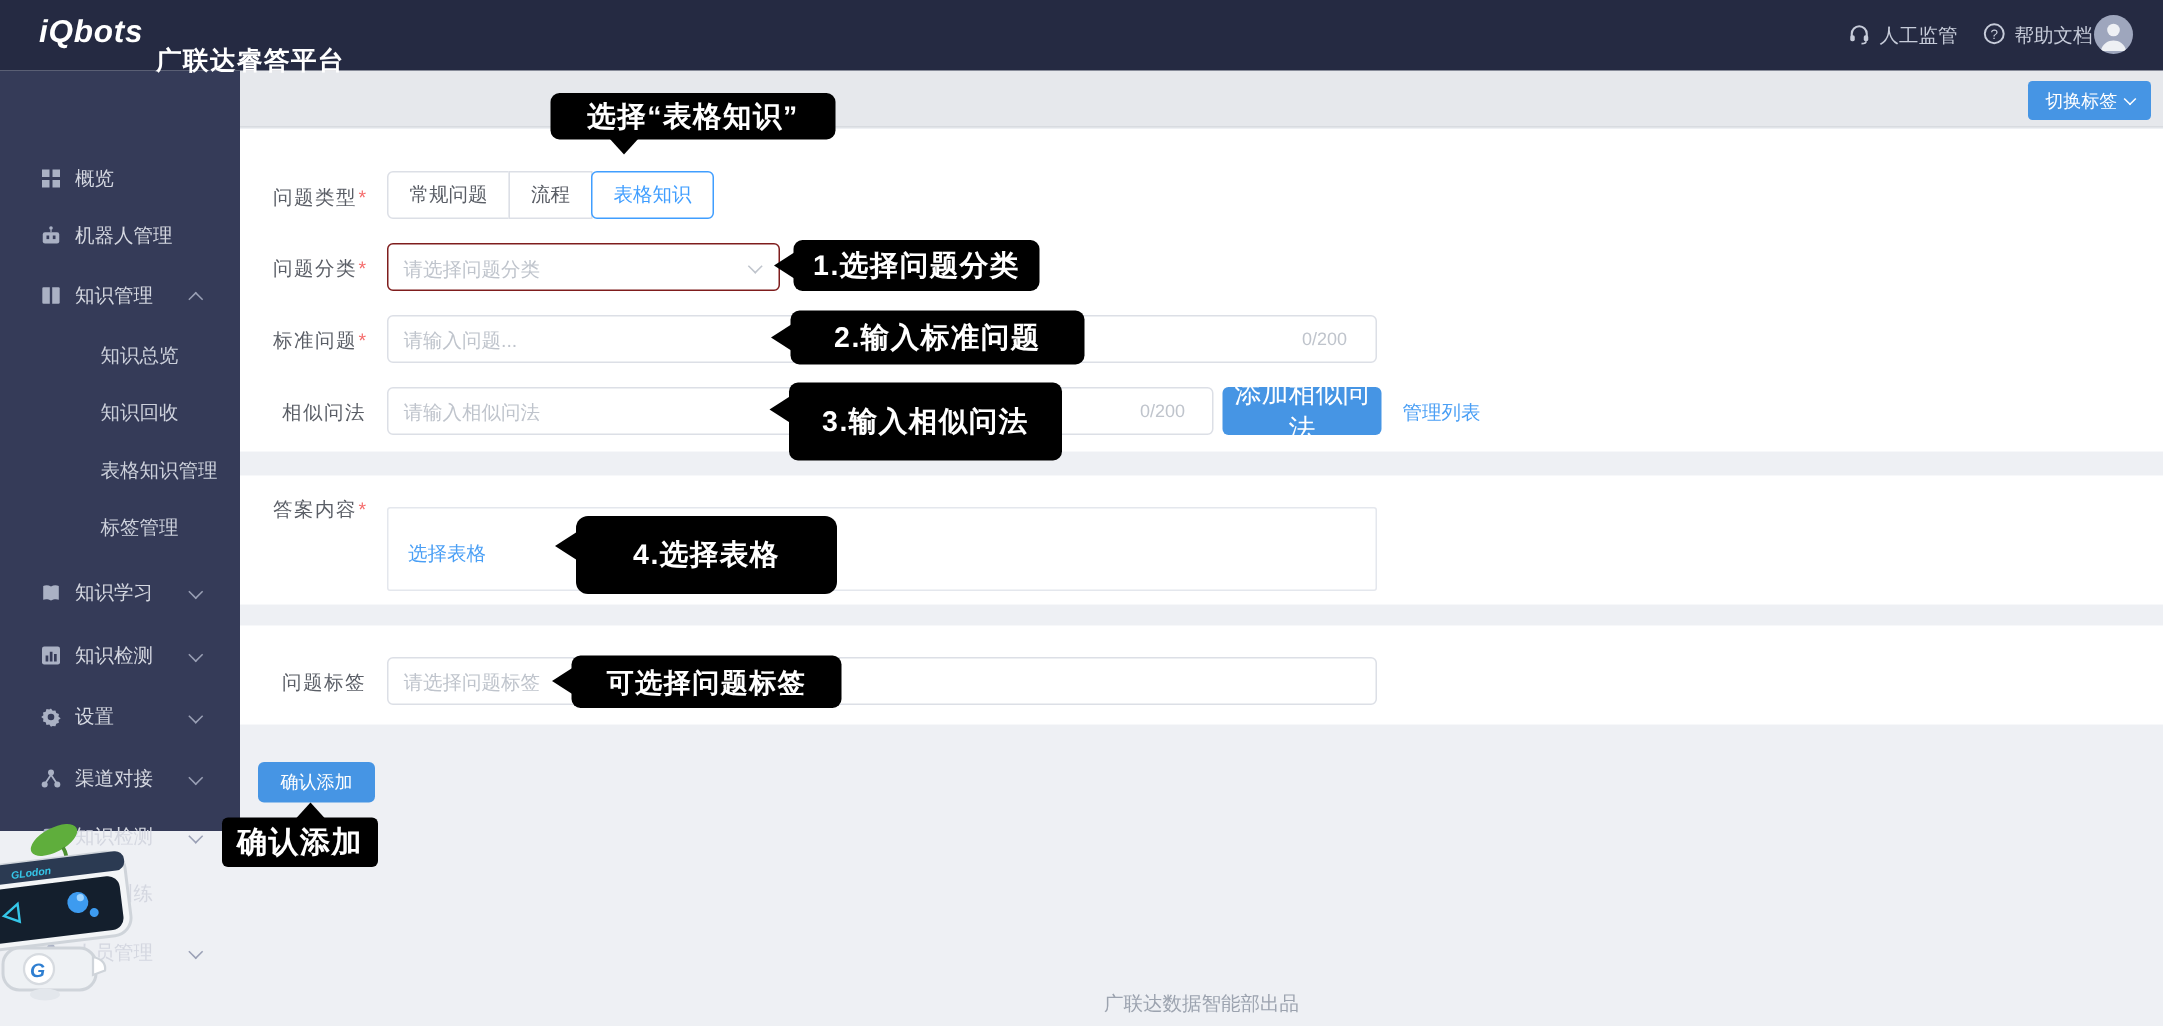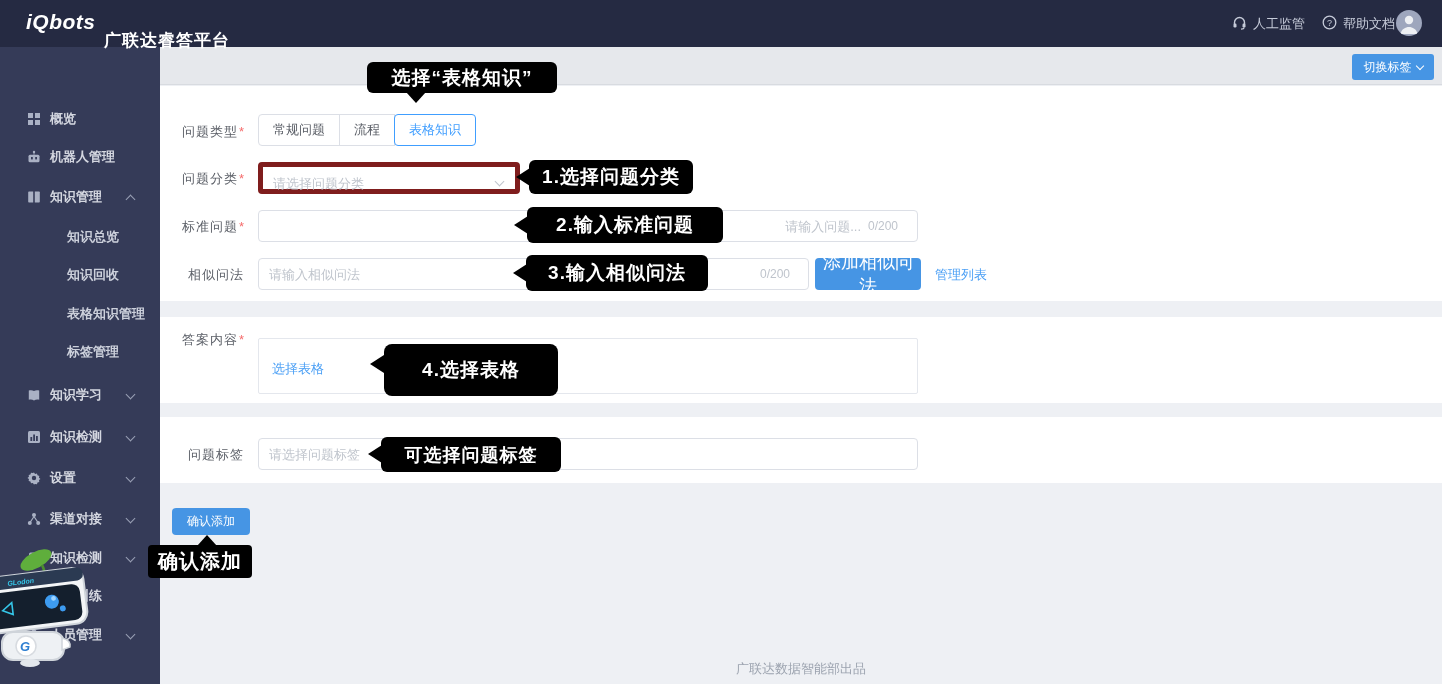--- a/index.html
+++ b/index.html
@@ -8,21 +8,21 @@
   .abs { position:absolute; }
 
   
   #topbar { position:absolute; left:0; top:0; width:1442px; height:47px; background:#252a42; z-index:30; }
   #logo { position:absolute; left:26px; top:10px; color:#fff; font-size:21px; font-weight:bold; font-style:italic; letter-spacing:.5px;}
   #platform { position:absolute; left:104px; top:13px; color:#fff; font-size:17px; font-weight:bold; letter-spacing:1px;margin-top:16px;}
   .tb-item { position:absolute; top:0; height:47px; display:flex; align-items:center; gap:6px; color:#c6cbd9; font-size:13px; cursor:pointer;}
   #avatar { position:absolute; left:1396px; top:10px; width:26px; height:26px; border-radius:50%; background:#9ea6bd; overflow:hidden;}
 
   
-  #sidebar { position:absolute; left:0; top:47px; width:160px; height:637px; background:#353b58; z-index:10;font-weight:bold;}
+  #sidebar { position:absolute; left:0; top:47px; width:160px; height:507px; background:#353b58; z-index:10;}
   .sb-item { position:absolute; left:0; width:160px; height:24px; display:flex; align-items:center; color:#d4d7e0; font-size:13px; cursor:pointer;}
   .sb-item .sb-ico { width:14px; height:14px; margin-left:27px; margin-right:9px; color:#aab1c4; flex:none; display:flex; }
   .sb-sub { position:absolute; left:0; width:160px; height:24px; display:flex; align-items:center; padding-left:67px; color:#ccd0db; font-size:13px; cursor:pointer;}
   .chv { display:inline-block; width:7px; height:7px; border-right:1.5px solid #9aa0b5; border-bottom:1.5px solid #9aa0b5; transform:rotate(45deg); position:absolute; right:26px; top:8px;}
   .chv.up { transform:rotate(225deg); top:11px;}
 
   
   #tabbar { position:absolute; left:160px; top:47px; width:1282px; height:38px; background:#e6e8ec; border-bottom:1px solid #d8dbe0; z-index:5;}
   .tab { position:absolute; top:4px; height:34px; display:flex; align-items:center; gap:7px; padding:0 12px; font-size:12px; cursor:pointer;}
   .tab .dot { width:8px; height:8px; border-radius:50%; }
@@ -40,21 +40,21 @@
   .link { position:absolute; color:#4a9ff5; font-size:13px; cursor:pointer; text-decoration:none;}
 
   
   #radio-group { position:absolute; left:258px; top:114px; display:flex; }
   .radio { height:32px; line-height:30px; padding:0 14px; border:1px solid #dcdfe6; margin-left:-1px; font-size:13px; color:#5a5e66; background:#fff; cursor:pointer; white-space:nowrap;}
   .radio:first-child { border-radius:4px 0 0 4px; margin-left:0;}
   .radio:last-child { border-radius:0 4px 4px 0;}
   .radio.sel { border-color:#409eff; color:#409eff; position:relative; z-index:2; border-radius:4px;}
 
   
-  #category-select { position:absolute; left:258px; top:162px; width:262px; height:32px; border:5px solid #7f1d1d; border-radius:4px; background:#fff; cursor:pointer;}
+  #category-select { position:absolute; left:258px; top:162px; width:262px; height:32px; border:1px solid #7f1d1d; border-radius:4px; background:#fff; cursor:pointer;}
   #category-select .ph { position:absolute; left:10px; top:8px; font-size:13px; color:#bfc4cc;}
   #category-select .chv { right:12px; top:11px; border-color:#bfc4cc;}
 
   
   .callout { position:absolute; background:#000; color:#fff; font-weight:bold; border-radius:6px; display:flex; align-items:center; justify-content:center; font-size:19px; letter-spacing:1px; z-index:40; white-space:nowrap;}
   .tri { position:absolute; width:0; height:0; z-index:40;}
   .tri.left { border-top:9px solid transparent; border-bottom:9px solid transparent; border-right:14px solid #000;}
   .tri.down { border-left:10px solid transparent; border-right:10px solid transparent; border-top:11px solid #000;}
   .tri.up { border-left:10px solid transparent; border-right:10px solid transparent; border-bottom:11px solid #000;}
 
@@ -263,21 +263,21 @@
   <span class="radio sel">表格知识</span>
 </div>
 
 <div class="flabel" style="top:170px"><span>问题分类</span><span class="star">*</span></div>
 <div id="category-select">
   <span class="ph">请选择问题分类</span>
   <span class="chv"></span>
 </div>
 
 <div class="flabel" style="top:218px"><span>标准问题</span><span class="star">*</span></div>
-<input class="inp" style="left: 258px; top: 210px; width: 660px; text-align: right;" placeholder="请输入问题...">
+<input class="inp" style="left: 258px; top: 210px; width: 660px;" placeholder="请输入问题...">
 <span class="counter" style="left:868px;top:219px">0/200</span>
 
 <div class="flabel" style="top:266px"><span>相似问法</span></div>
 <input class="inp" style="left: 258px; top: 258px; width: 551px;" placeholder="请输入相似问法">
 <span class="counter" style="left:760px;top:267px">0/200</span>
 <button class="blue-btn" style="left:815px;top:258px;width:106px;height:32px">添加相似问法</button>
 <a class="link" style="left:935px;top:266px">管理列表</a>
 
 <div class="flabel" style="top:331px"><span>答案内容</span><span class="star">*</span></div>
 <div class="abs" style="left:258px;top:338px;width:660px;height:56px;border:1px solid #e4e7ed;border-radius:2px;background:#fff"></div>
@@ -291,21 +291,21 @@
 <div class="callout" style="left:367px;top:62px;width:190px;height:31px">选择“表格知识”</div>
 <div class="tri down" style="left:406px;top:92px"></div>
 
 <div class="tri left" style="left:516px;top:168px"></div>
 <div class="callout" style="left:529px;top:160px;width:164px;height:34px">1.选择问题分类</div>
 
 <div class="tri left" style="left:514px;top:216px"></div>
 <div class="callout" style="left:527px;top:207px;width:196px;height:36px">2.输入标准问题</div>
 
 <div class="tri left" style="left:513px;top:264px"></div>
-<div class="callout" style="left:526px;top:255px;width:182px;height:36px">3.输入相似问法</div>
+<div class="callout" style="left:526px;top:255px;width:182px;height:52px">3.输入相似问法</div>
 
 <div class="tri left" style="left:370px;top:355px"></div>
 <div class="callout" style="left:384px;top:344px;width:174px;height:52px;border-radius:8px">4.选择表格</div>
 
 <div class="tri left" style="left:368px;top:445px"></div>
 <div class="callout" style="left:381px;top:437px;width:180px;height:35px;font-size:18px">可选择问题标签</div>
 
 <div class="tri up" style="left:197px;top:535px"></div>
 <div class="callout" style="left:148px;top:545px;width:104px;height:33px;font-size:20px;border-radius:4px;z-index:25">确认添加</div>
 

